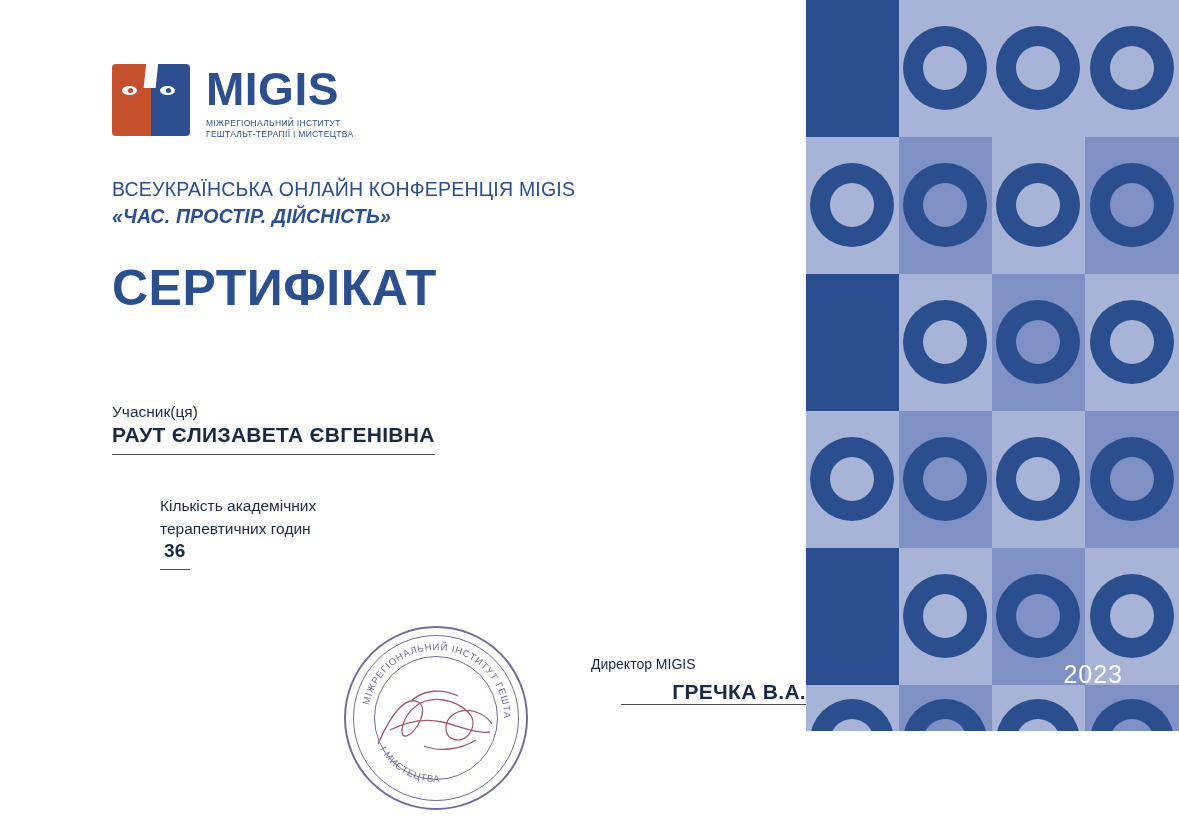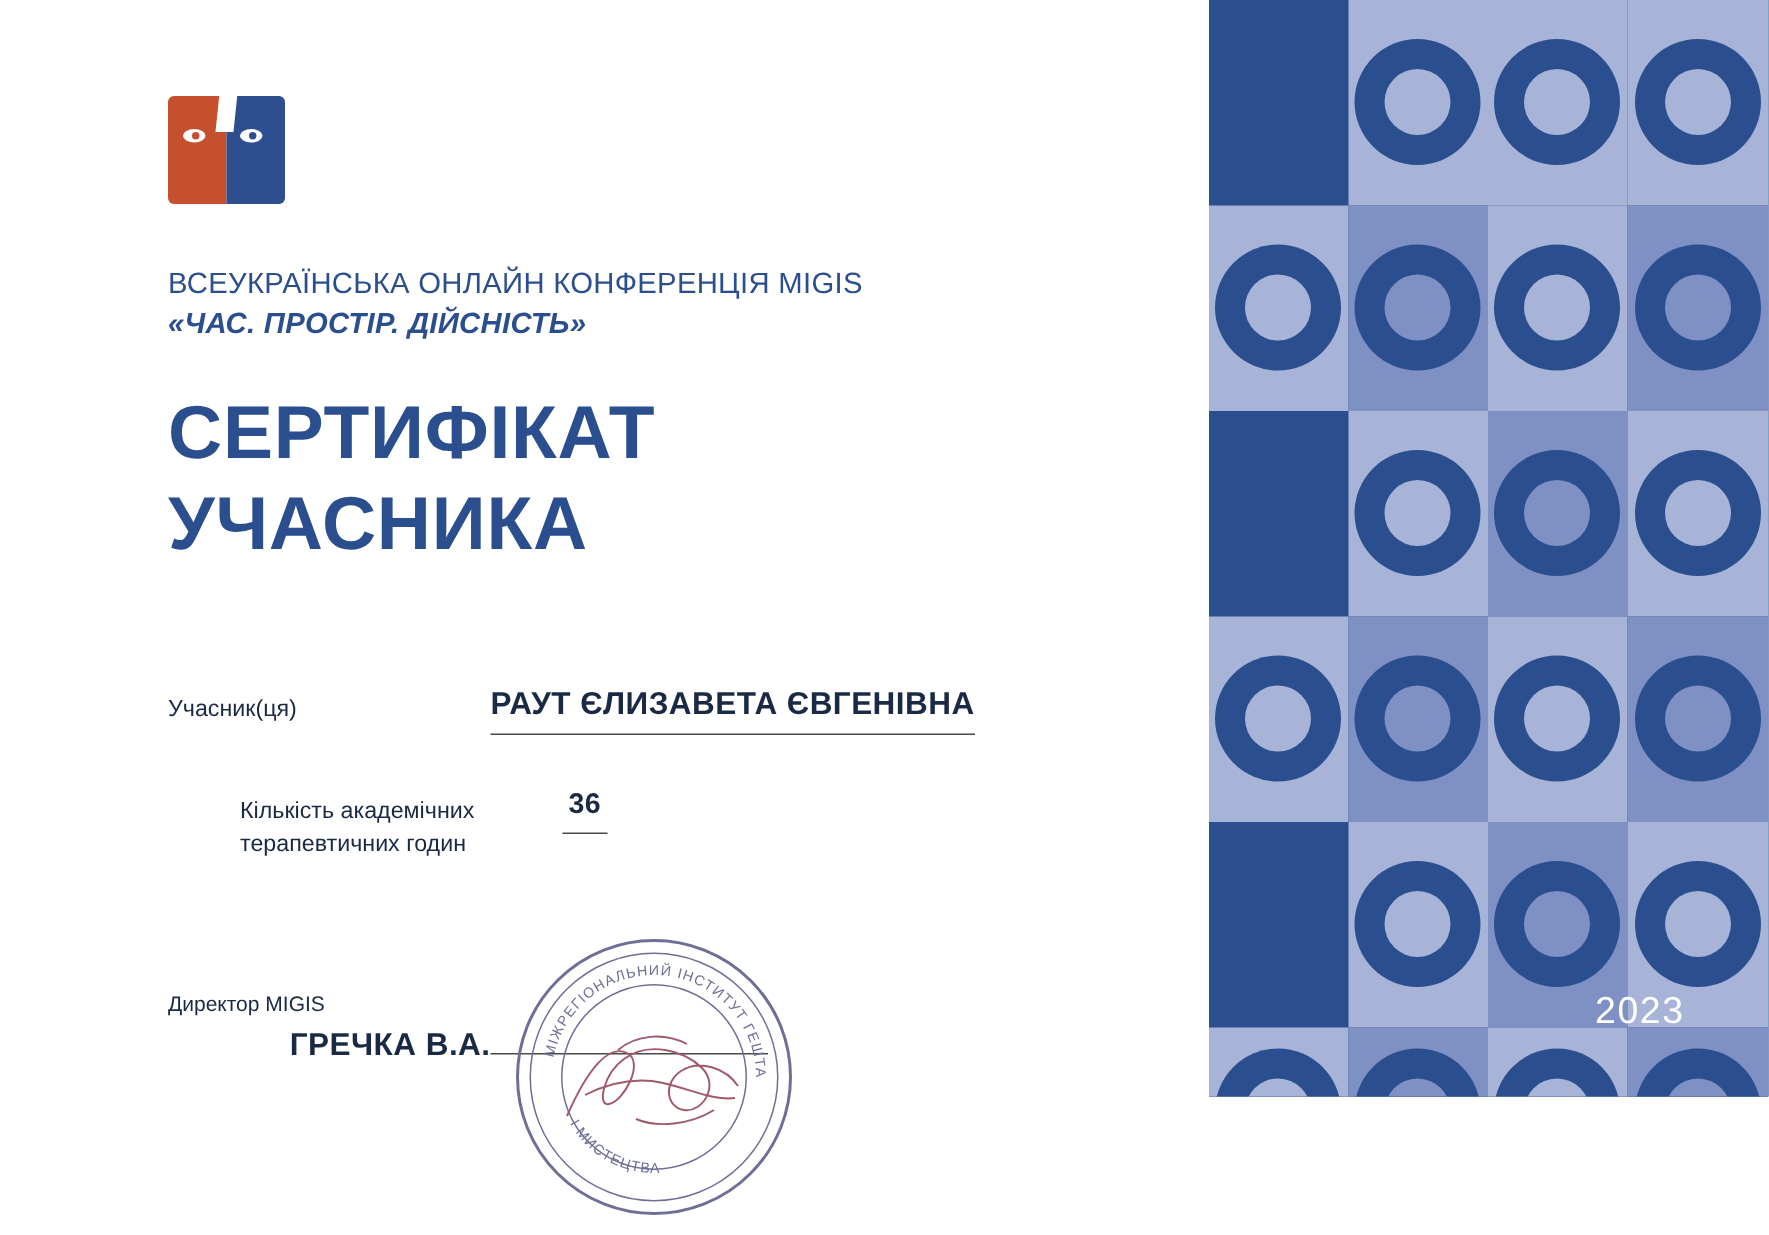--- a/index.html
+++ b/index.html
@@ -123,20 +123,21 @@
     font-weight: bold;
     color: #2b4f8e;
     line-height: 1.22;
     letter-spacing: 0.5px;
   }
 
   
   .field {
     display: flex;
     align-items: flex-start;
+    flex-direction: column;
   }
   .field-participant { margin-top: 78px; }
   .field-hours { margin-top: 36px; margin-left: 48px; }
 
   .field-label {
     width: 215px;
     font-size: 15.5px;
     color: #1b2a44;
     line-height: 1.45;
     padding-top: 4px;
@@ -155,20 +156,21 @@
   .field-value.hours {
     font-size: 19px;
     padding: 0 4px;
   }
 
   
   .sign-block {
     margin-top: 86px;
     display: flex;
     align-items: flex-end;
+    flex-direction: column;
   }
   .sign-text {
     width: 215px;
   }
   .sign-role {
     font-size: 14px;
     color: #1b2a44;
   }
   .sign-name {
     margin-top: 8px;
@@ -253,28 +255,34 @@
     <div class="logo-row">
       <div class="logo-mark">
         <div class="half-left"></div>
         <div class="half-right"></div>
         <div class="notch"></div>
         <div class="eye l"></div>
         <div class="eye r"></div>
         <div class="pupil l"></div>
         <div class="pupil r"></div>
       </div>
+      <div class="logo-text">
+        <div class="logo-word">MIGIS</div>
+        <div class="logo-sub">
+          <div>МІЖРЕГІОНАЛЬНИЙ ІНСТИТУТ</div>
+          <div>ГЕШТАЛЬТ-ТЕРАПІЇ І МИСТЕЦТВА</div>
+        </div>
+      </div>
     </div>
 
     <div class="conf-line">ВСЕУКРАЇНСЬКА ОНЛАЙН КОНФЕРЕНЦІЯ MIGIS</div>
     <div class="conf-theme">«ЧАС. ПРОСТІР. ДІЙСНІСТЬ»</div>
 
     <div class="title">
       <div>СЕРТИФІКАТ</div>
-      <div>УЧАСНИКА</div>
     </div>
 
     <div class="field field-participant">
       <div class="field-label">Учасник(ця)</div>
       <div class="field-value-wrap">
         <div class="field-value">РАУТ ЄЛИЗАВЕТА ЄВГЕНІВНА</div>
       </div>
     </div>
 
     <div class="field field-hours">

